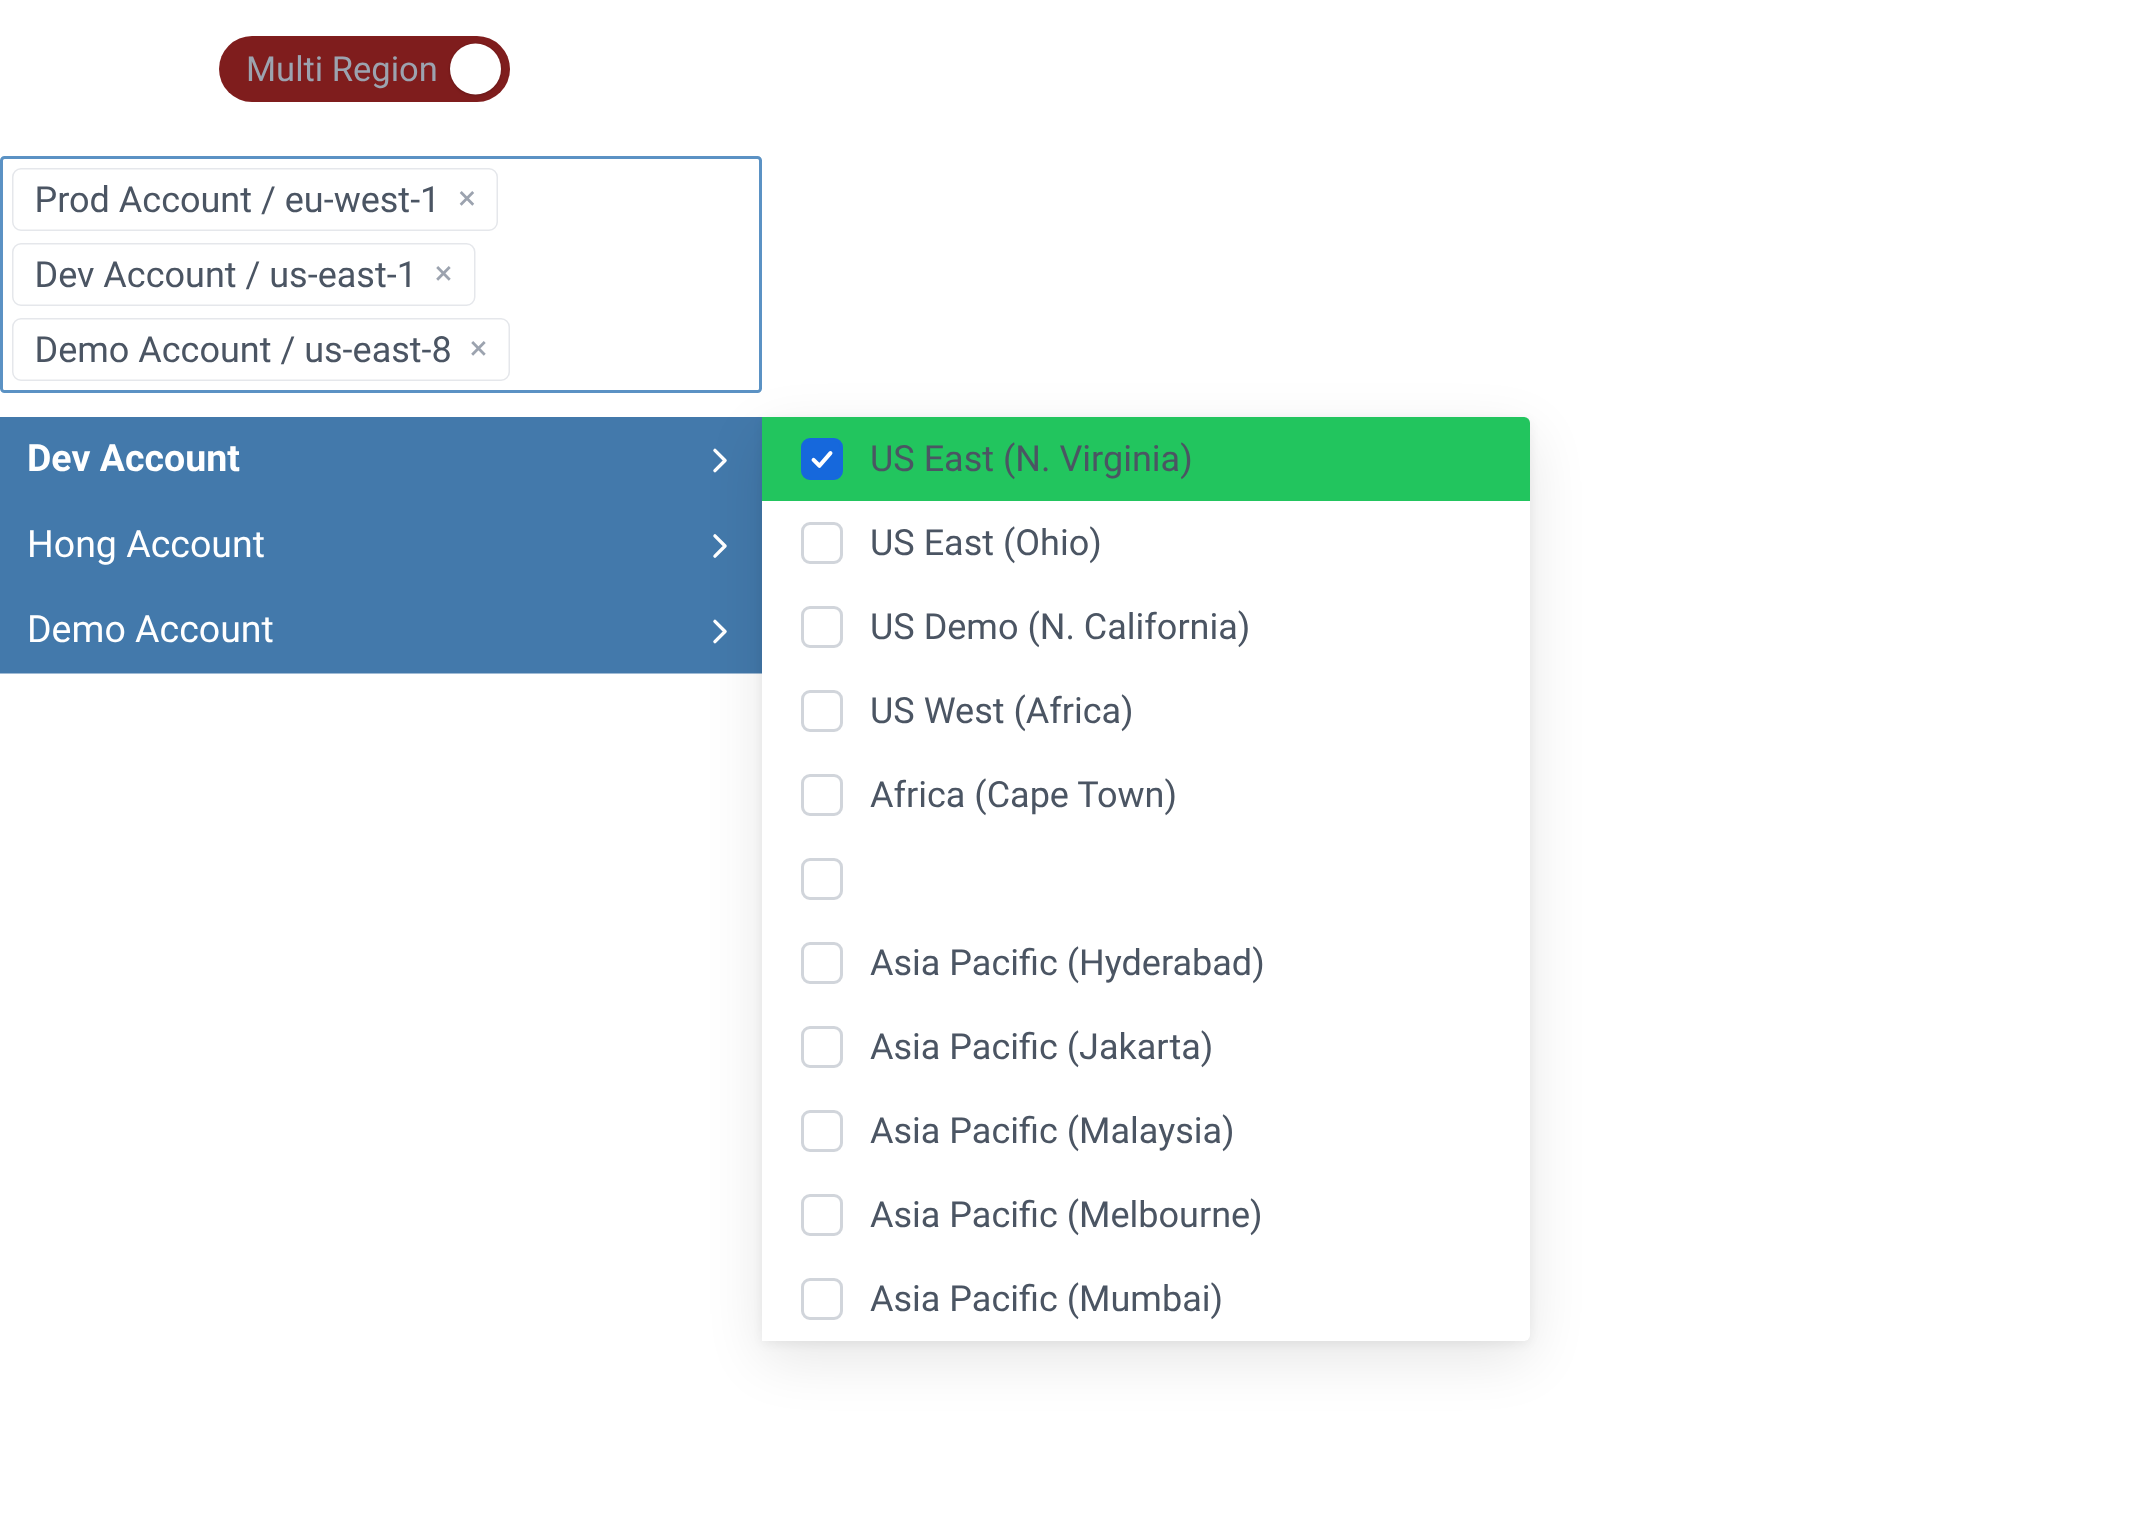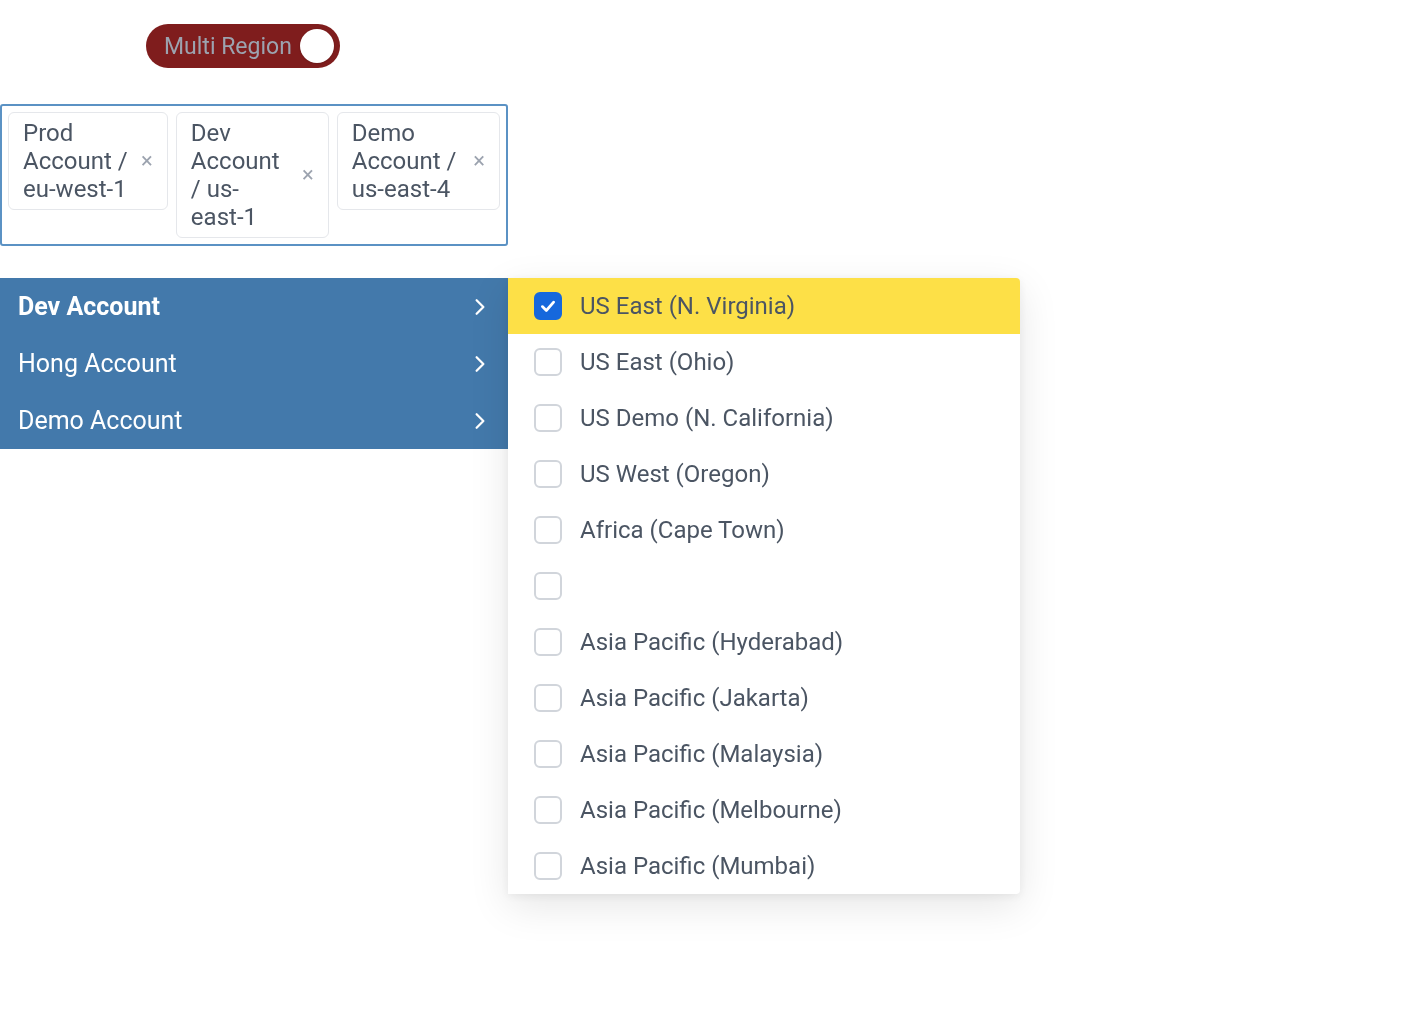--- a/index.html
+++ b/index.html
@@ -49,21 +49,21 @@
   
   .tag-box {
     position: absolute;
     left: 0;
     top: 104px;
     width: 508px;
     border: 2px solid #5b92c4;
     border-radius: 3px;
     padding: 6px;
     display: flex;
-    flex-direction: row;
+    flex-direction: column;
     gap: 8px;
     align-items: flex-start;
   }
   .tag {
     display: inline-flex;
     align-items: center;
     background: #fff;
     border: 1px solid #e5e7eb;
     border-radius: 6px;
     padding: 6px 12px 6px 14px;
@@ -122,21 +122,21 @@
   .region-item {
     display: flex;
     align-items: center;
     padding: 14px 22px 14px 26px;
     font-size: 24px;
     color: #4b5563;
     cursor: pointer;
     gap: 18px;
   }
   .region-item.highlight {
-    background: #fde047;
+    background: #22c55e;
   }
   .checkbox {
     width: 28px;
     height: 28px;
     border: 2px solid #d1d5db;
     border-radius: 6px;
     flex: 0 0 auto;
     display: flex;
     align-items: center;
     justify-content: center;
@@ -166,21 +166,21 @@
   <div class="tag-box">
     <div class="tag">
       <span>Prod Account / eu-west-1</span>
       <span class="close">×</span>
     </div>
     <div class="tag">
       <span>Dev Account / us-east-1</span>
       <span class="close">×</span>
     </div>
     <div class="tag">
-      <span>Demo Account / us-east-4</span>
+      <span>Demo Account / us-east-8</span>
       <span class="close">×</span>
     </div>
   </div>
 
   <div class="account-list">
     <div class="account-item active">
       <span>Dev Account</span>
       <span class="chevron">
         <svg width="12" height="18" viewBox="0 0 10 16" fill="none">
             <path d="M2 2 L8 8 L2 14" stroke="#fff" stroke-width="2" stroke-linecap="round" stroke-linejoin="round"></path>
@@ -227,21 +227,21 @@
       <span class="checkbox">
         
       </span>
       <span>US Demo (N. California)</span>
     </div>
 
     <div class="region-item">
       <span class="checkbox">
         
       </span>
-      <span>US West (Oregon)</span>
+      <span>US West (Africa)</span>
     </div>
 
     <div class="region-item">
       <span class="checkbox">
         
       </span>
       <span>Africa (Cape Town)</span>
     </div>
 
     <div class="region-item">

